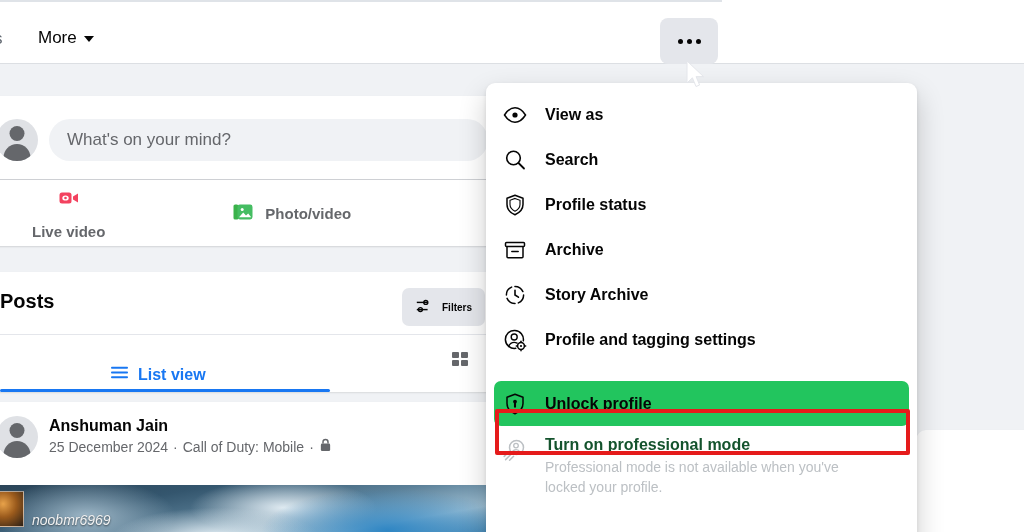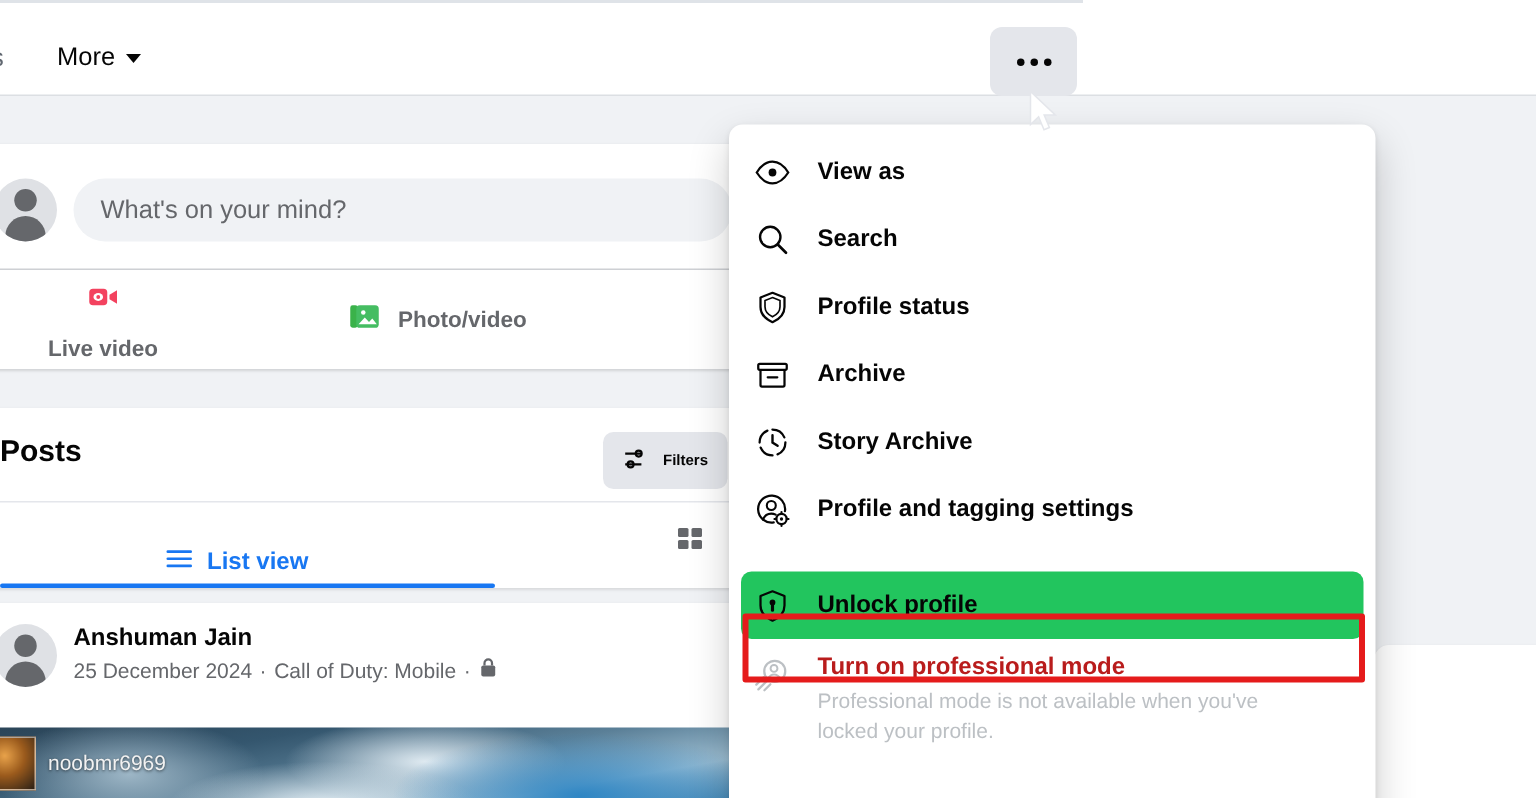--- a/index.html
+++ b/index.html
@@ -150,22 +150,22 @@
       linear-gradient(170deg, #2a4356 0%, #34566e 28%, #5b8098 52%, #9fc0d4 74%, #2e78aa 100%);
   }
   .game-thumb {
     position: absolute; left: 8px; top: 6px; width: 34px; height: 36px;
     border: 1px solid rgba(255,255,255,.55);
     background:
       radial-gradient(circle at 38% 35%, #e8a24a 0%, #9a5a1c 45%, #2b2016 100%),
       linear-gradient(150deg, #241b12, #4a3620);
   }
   .game-name {
-    position: absolute; left: 50px; top: 15px;
-    font-size: 14px; color: #f2f2f2; text-shadow: 0 1px 2px rgba(0,0,0,.6);
+    position: absolute; left: 50px; top: 27px;
+    font-size: 14px; color: #f2f2f2; text-shadow: 0 1px 2px rgba(0,0,0,.6); font-style: italic;
   }
 
   
   .right-card {
     position: absolute; left: 916px; top: 430px; width: 260px; height: 200px;
     background: #ffffff; border-radius: 10px;
     box-shadow: 0 1px 2px rgba(0,0,0,.10);
   }
   .right-card-bubble {
     position: absolute; left: 952px; top: 516px; width: 68px; height: 68px;
@@ -186,21 +186,21 @@
     border-radius: 7px; cursor: pointer;
   }
   .menu-item .mlabel {
     font-size: 16px; font-weight: 600; color: #050505; white-space: nowrap;
   }
   .menu-icon { width: 26px; height: 26px; flex: 0 0 26px; display: block; }
 
   .menu-item.highlight { background: #22c55e; margin-top: 19px; }
 
   .menu-item.disabled { height: auto; align-items: flex-start; padding-top: 10px; cursor: default; }
-  .menu-item.disabled .mlabel { color: #b91c1c; }
+  .menu-item.disabled .mlabel { color: #14532d; }
   .menu-item.disabled .menu-icon { margin-top: 1px; }
   .mdesc {
     font-size: 14px; color: #bcc0c4; line-height: 20px;
     margin-top: 3px; max-width: 330px;
   }
   .mtextcol { display: flex; flex-direction: column; }
 
   
   .red-box {
     position: absolute; left: 495px; top: 409px; width: 415px; height: 46px;

